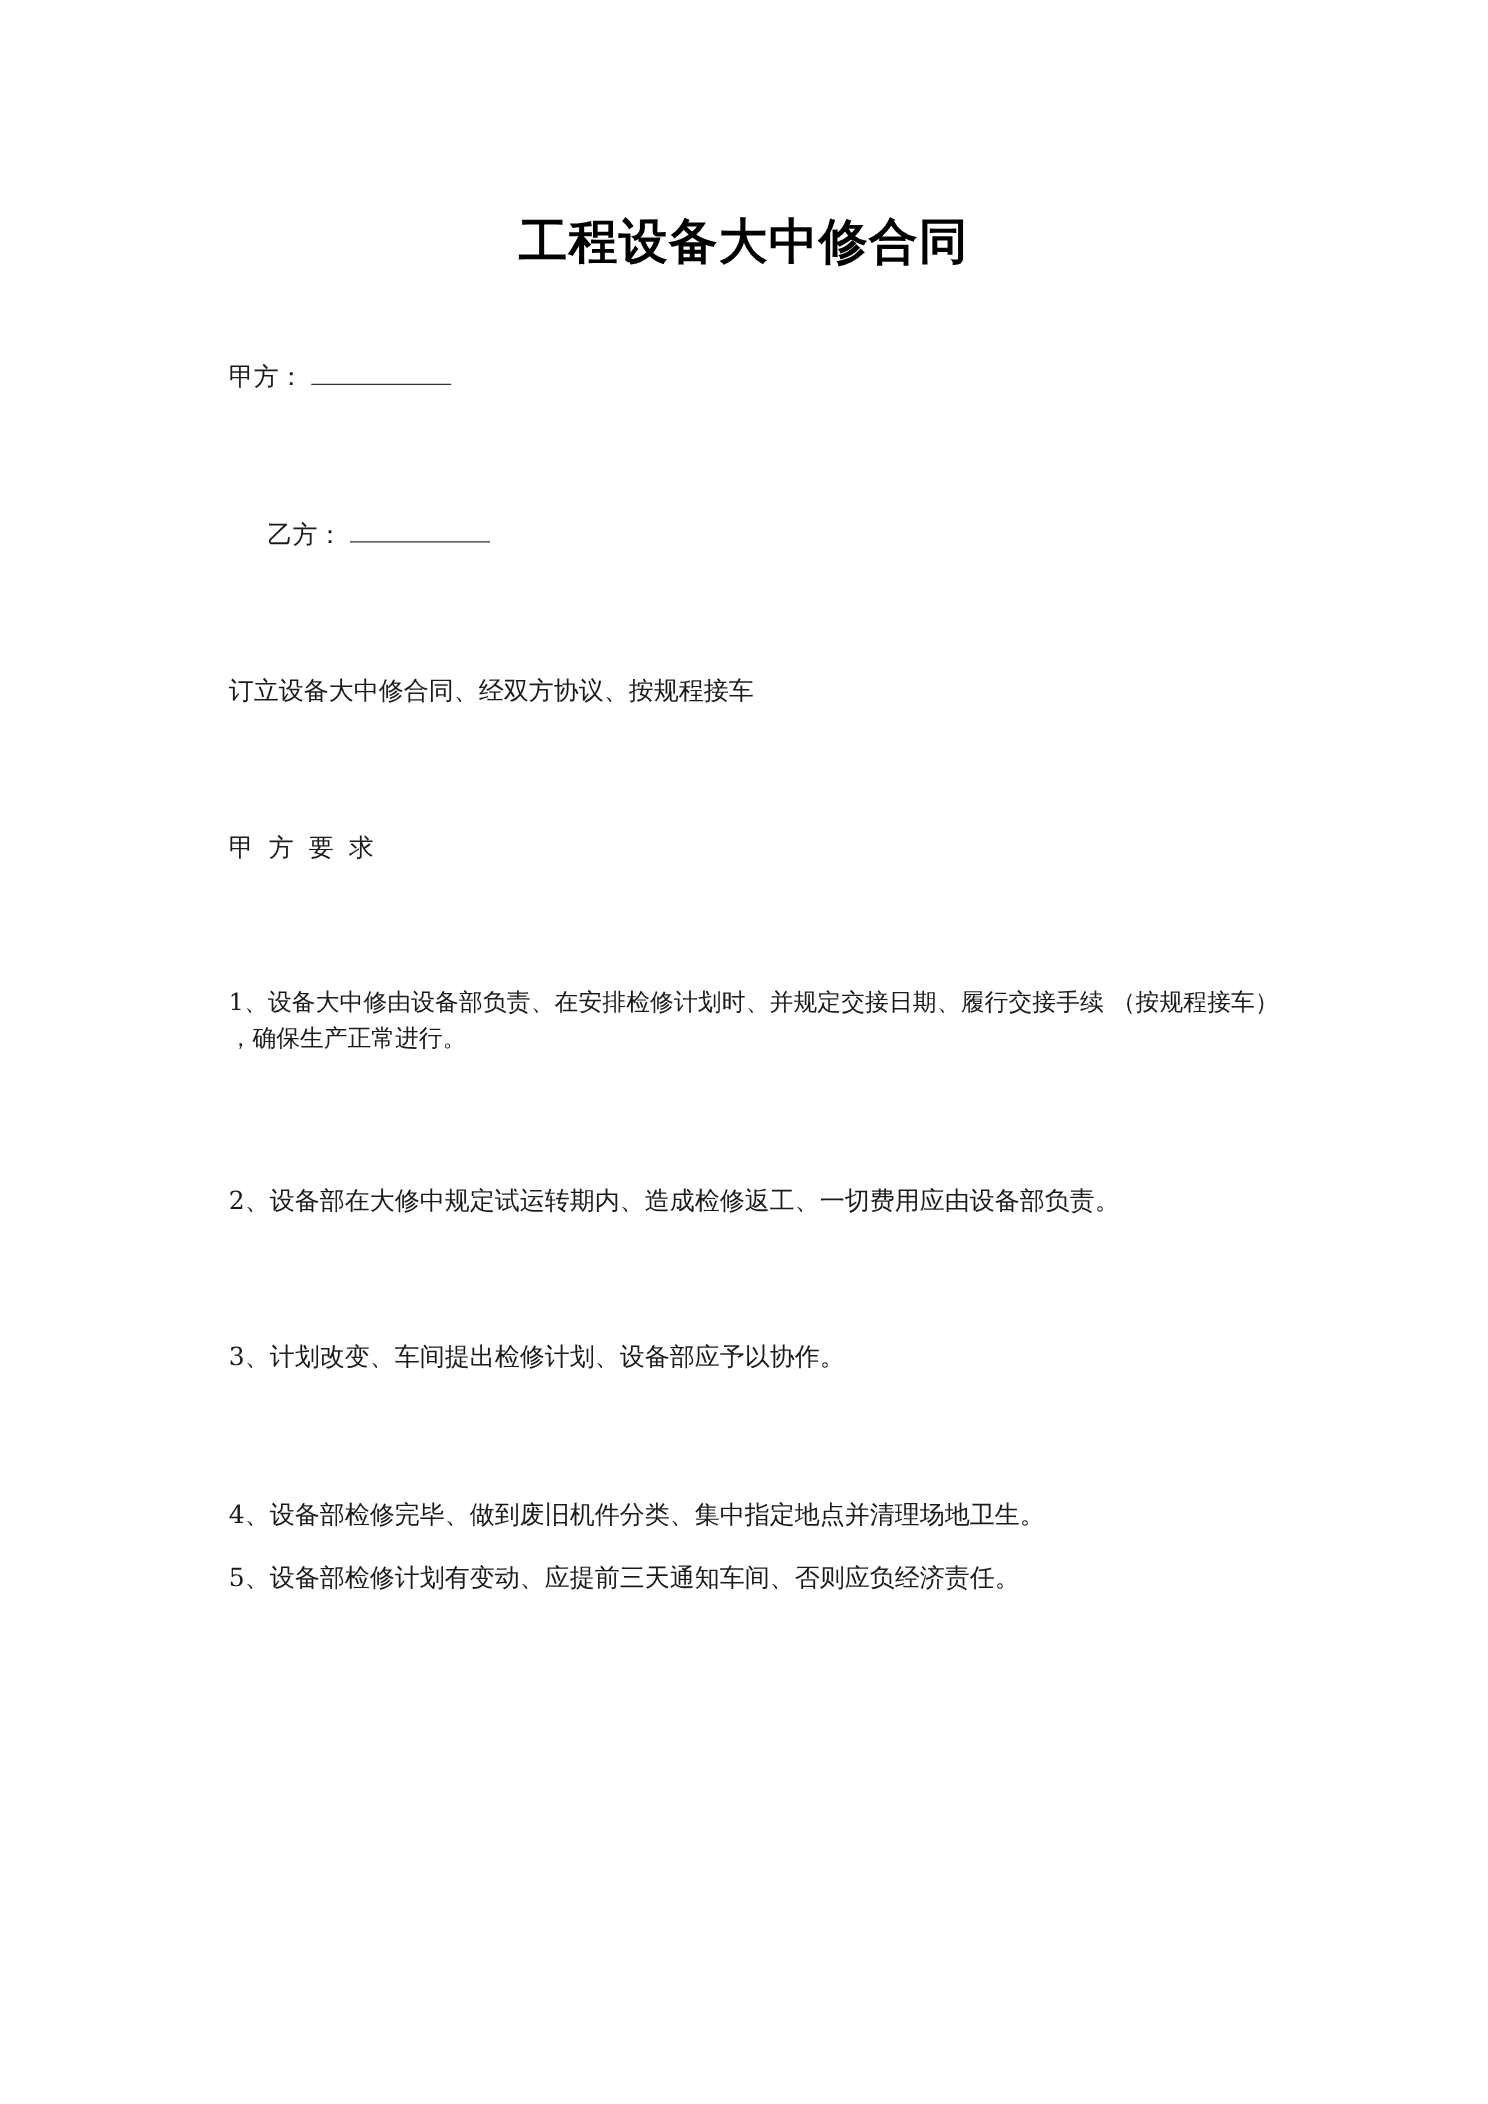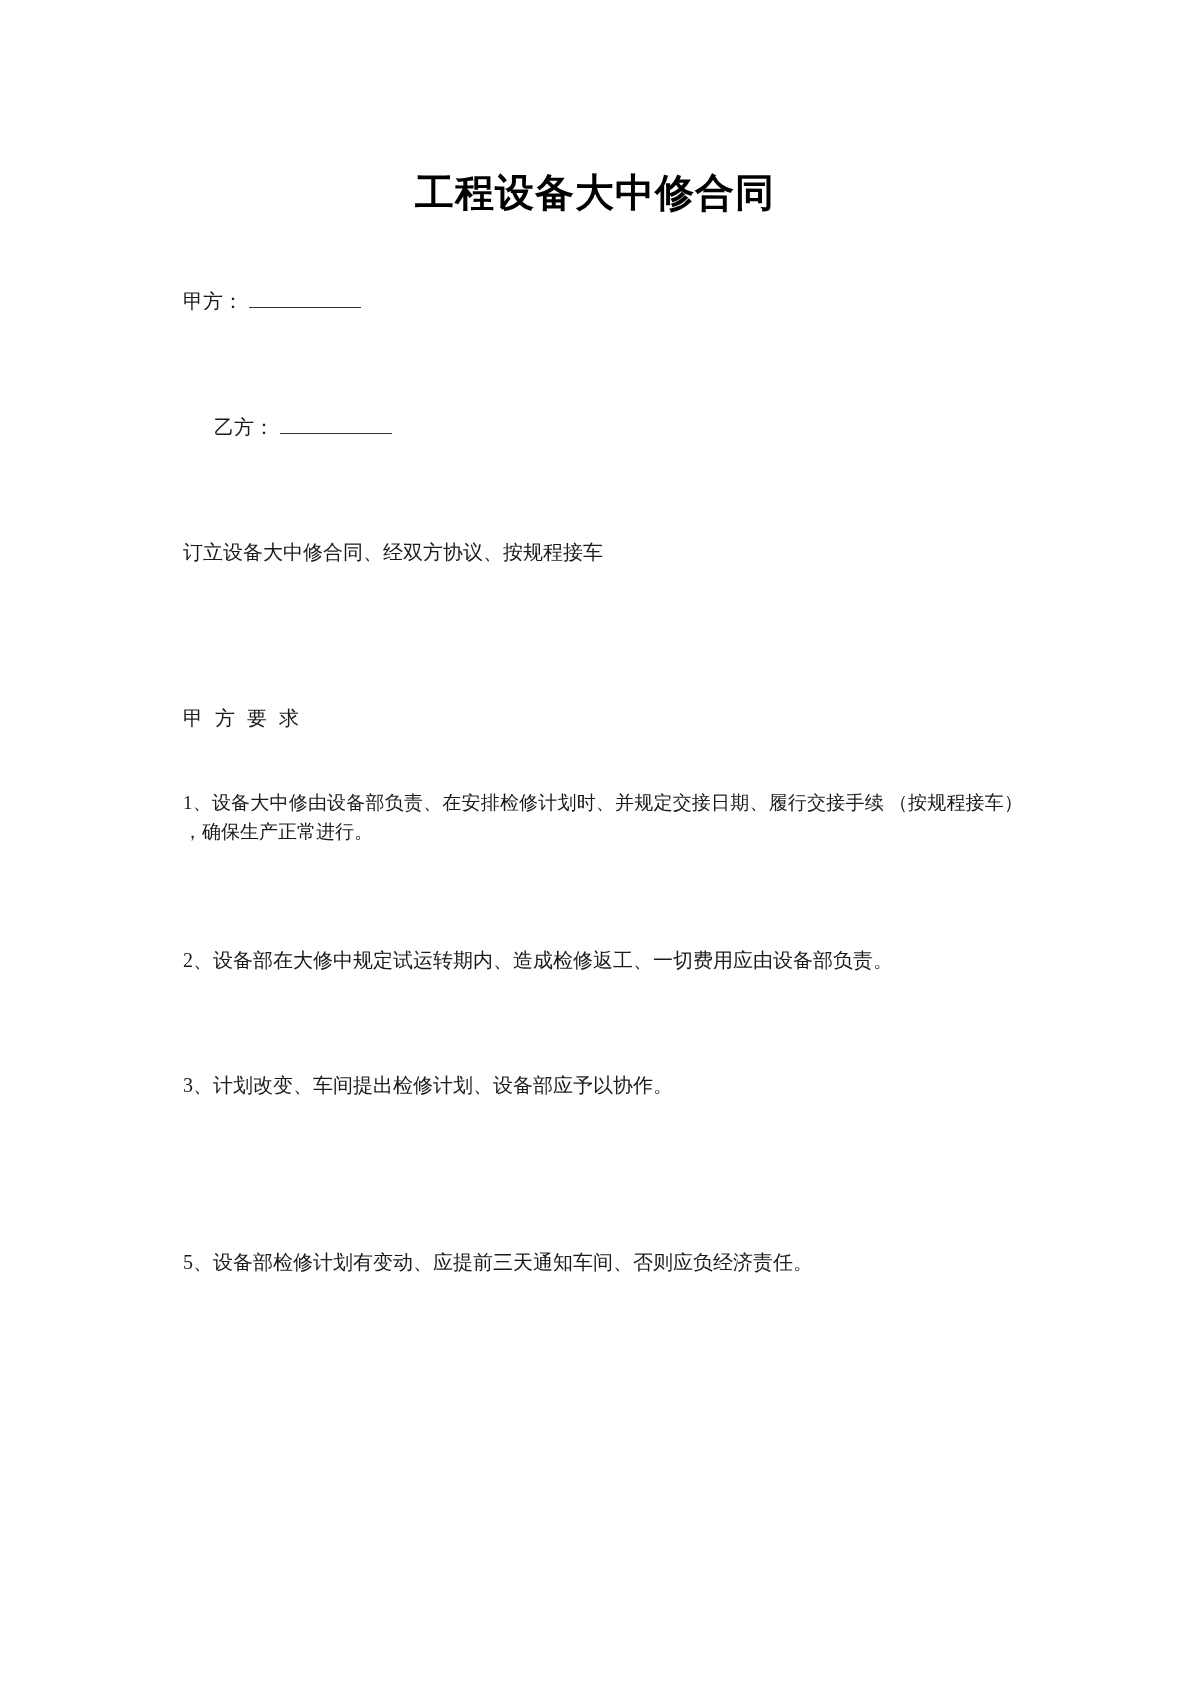--- a/index.html
+++ b/index.html
@@ -13,21 +13,20 @@
       position: relative;
       overflow: hidden;
       font-family: "DejaVu Serif", "Liberation Serif", serif;
       color: #1a1a1a;
     }
     .page {
       position: absolute;
       left: 0; top: 0;
       width: 1190px;
       height: 1403px;
-      font-family: Liberation Serif, serif;
     }
     .title {
       position: absolute;
       left: 0;
       width: 1190px;
       top: 168px;
       text-align: center;
       font-size: 39px;
       font-weight: bold;
       color: #000;
@@ -54,21 +53,20 @@
     .blank {
       display: inline-block;
       width: 112px;
       border-bottom: 1px solid #333;
       height: 18px;
       vertical-align: baseline;
       margin-left: 6px;
     }
     .spaced {
       letter-spacing: 12px;
-      margin-top: 40px;
     }
   </style>
 </head>
 <body>
 
 <div class="page">
 
   <div class="title">工程设备大中修合同</div>
 
   <div class="line" style="top:286px;">
@@ -82,17 +80,18 @@
   <div class="line" style="top:537px;">订立设备大中修合同、经双方协议、按规程接车</div>
 
   <div class="line spaced" style="top:663px;">甲方要求</div>
 
   <div class="para" style="top:788px;">1、设备大中修由设备部负责、在安排检修计划时、并规定交接日期、履行交接手续 （按规程接车） ，确保生产正常进行。</div>
 
   <div class="line" style="top:945px;">2、设备部在大修中规定试运转期内、造成检修返工、一切费用应由设备部负责。</div>
 
   <div class="line" style="top:1070px;">3、计划改变、车间提出检修计划、设备部应予以协作。</div>
 
+  <div class="line" style="top:1196px;">4、设备部检修完毕、做到废旧机件分类、集中指定地点并清理场地卫生。</div>
 
   <div class="line" style="top:1247px;">5、设备部检修计划有变动、应提前三天通知车间、否则应负经济责任。</div>
 
 
 </div>
 
 </body></html>

